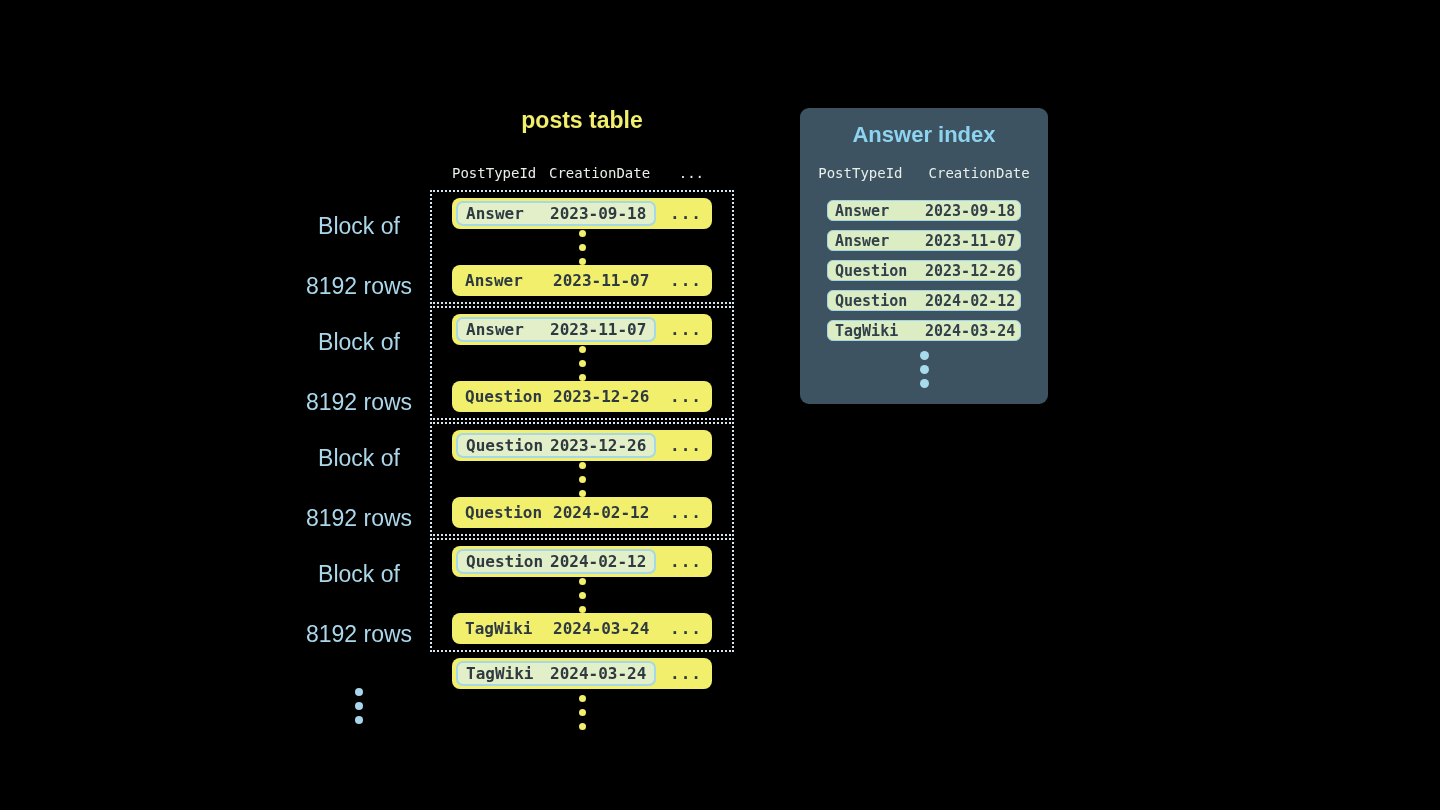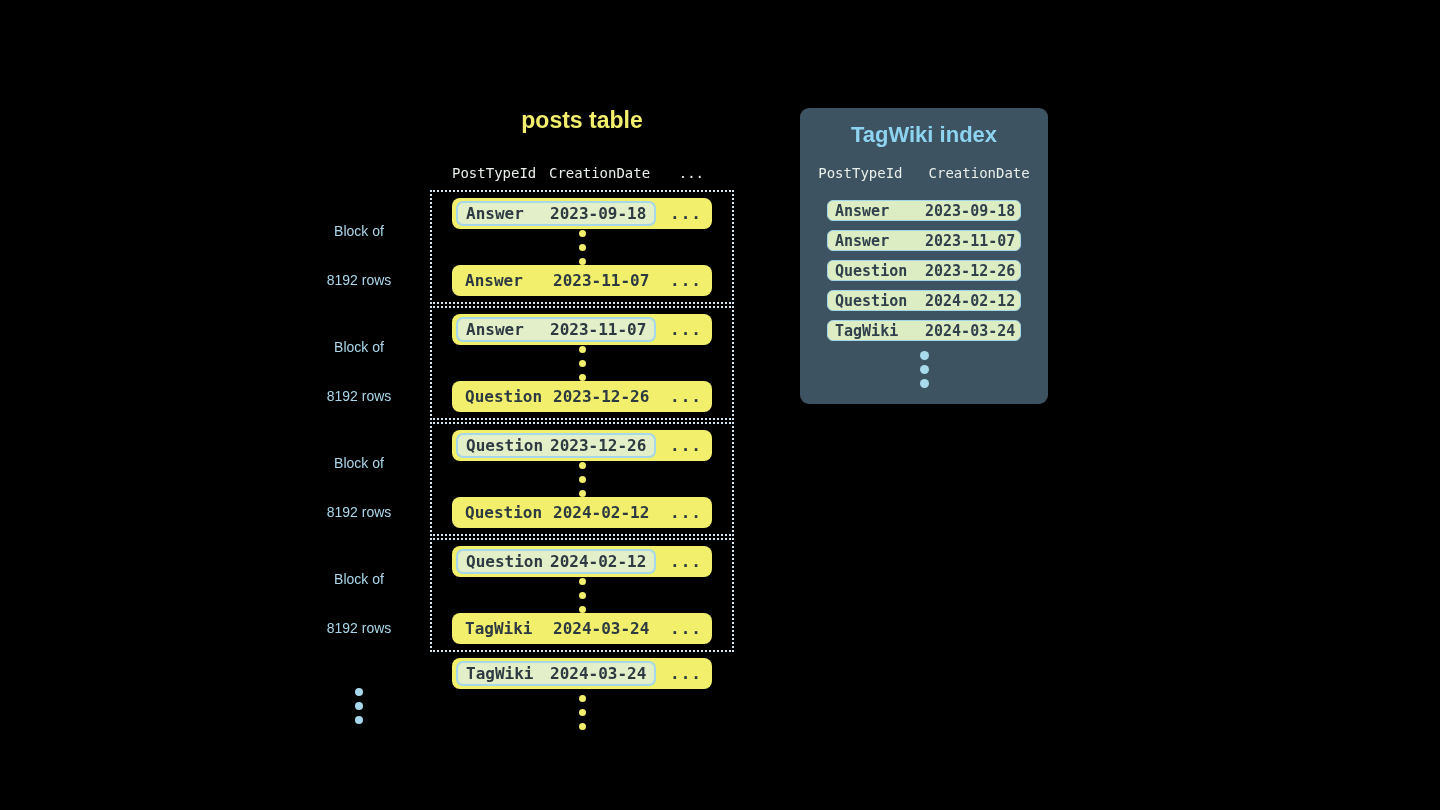--- a/index.html
+++ b/index.html
@@ -42,21 +42,21 @@
 
   .labels-col {
     position: absolute; left: 300px; top: 190px;
     display: flex; flex-direction: column; gap: 2px;
   }
   .block-label {
     width: 118px; height: 114px; box-sizing: border-box;
     display: flex; flex-direction: column;
     align-items: center; justify-content: center;
     transform: translateY(9px);
-    color: #abd7ea; font-size: 14px; line-height: 1.22;
+    color: #abd7ea; font-size: 23px; line-height: 1.22;
     text-align: right;
     gap: 31px;
   }
 
   .prow {
     width: 260px; height: 31px; box-sizing: border-box;
     background: #f2ef6c; border-radius: 8px;
     display: flex; align-items: center;
     color: #2e3a42;
     font-family: "DejaVu Sans Mono", monospace;
@@ -249,21 +249,21 @@
   </div>
   <div class="left-more-dots">
     <div class="vdots" style="gap:6px;">
       <span class="dot-b"></span>
       <span class="dot-b"></span>
       <span class="dot-b"></span>
     </div>
   </div>
 
   <div class="index-panel">
-    <div class="index-title">TagWiki index</div>
+    <div class="index-title">Answer index</div>
     <div class="index-header">
       <span>PostTypeId</span>
       <span>CreationDate</span>
     </div>
     <div class="index-rows">
       <div class="irow">
         <span class="c-type">Answer</span>
         <span class="c-date">2023-09-18</span>
       </div>
       <div class="irow">

